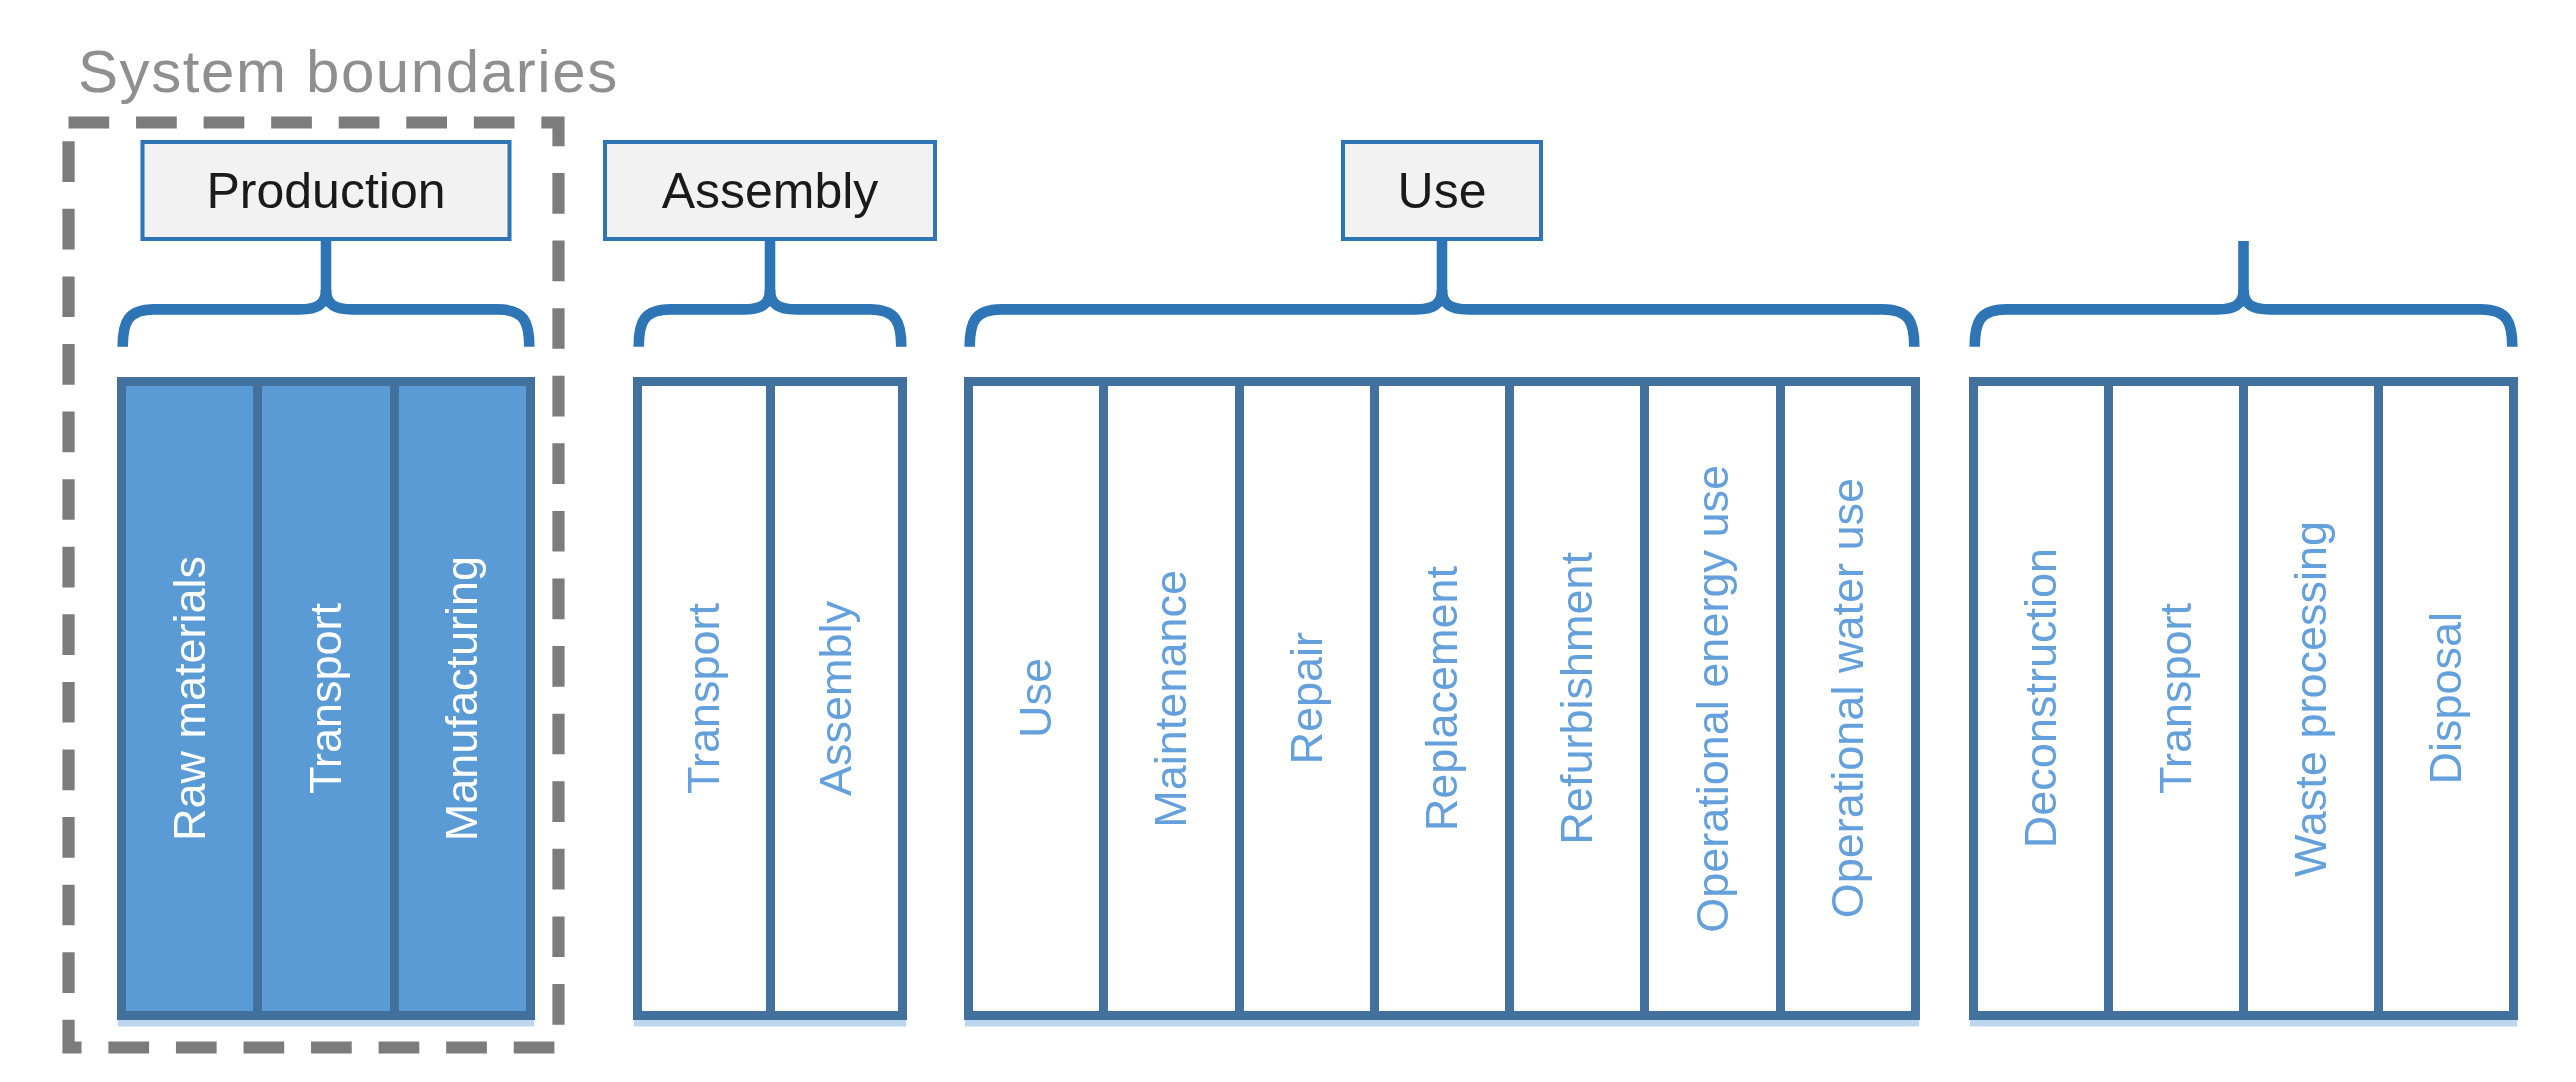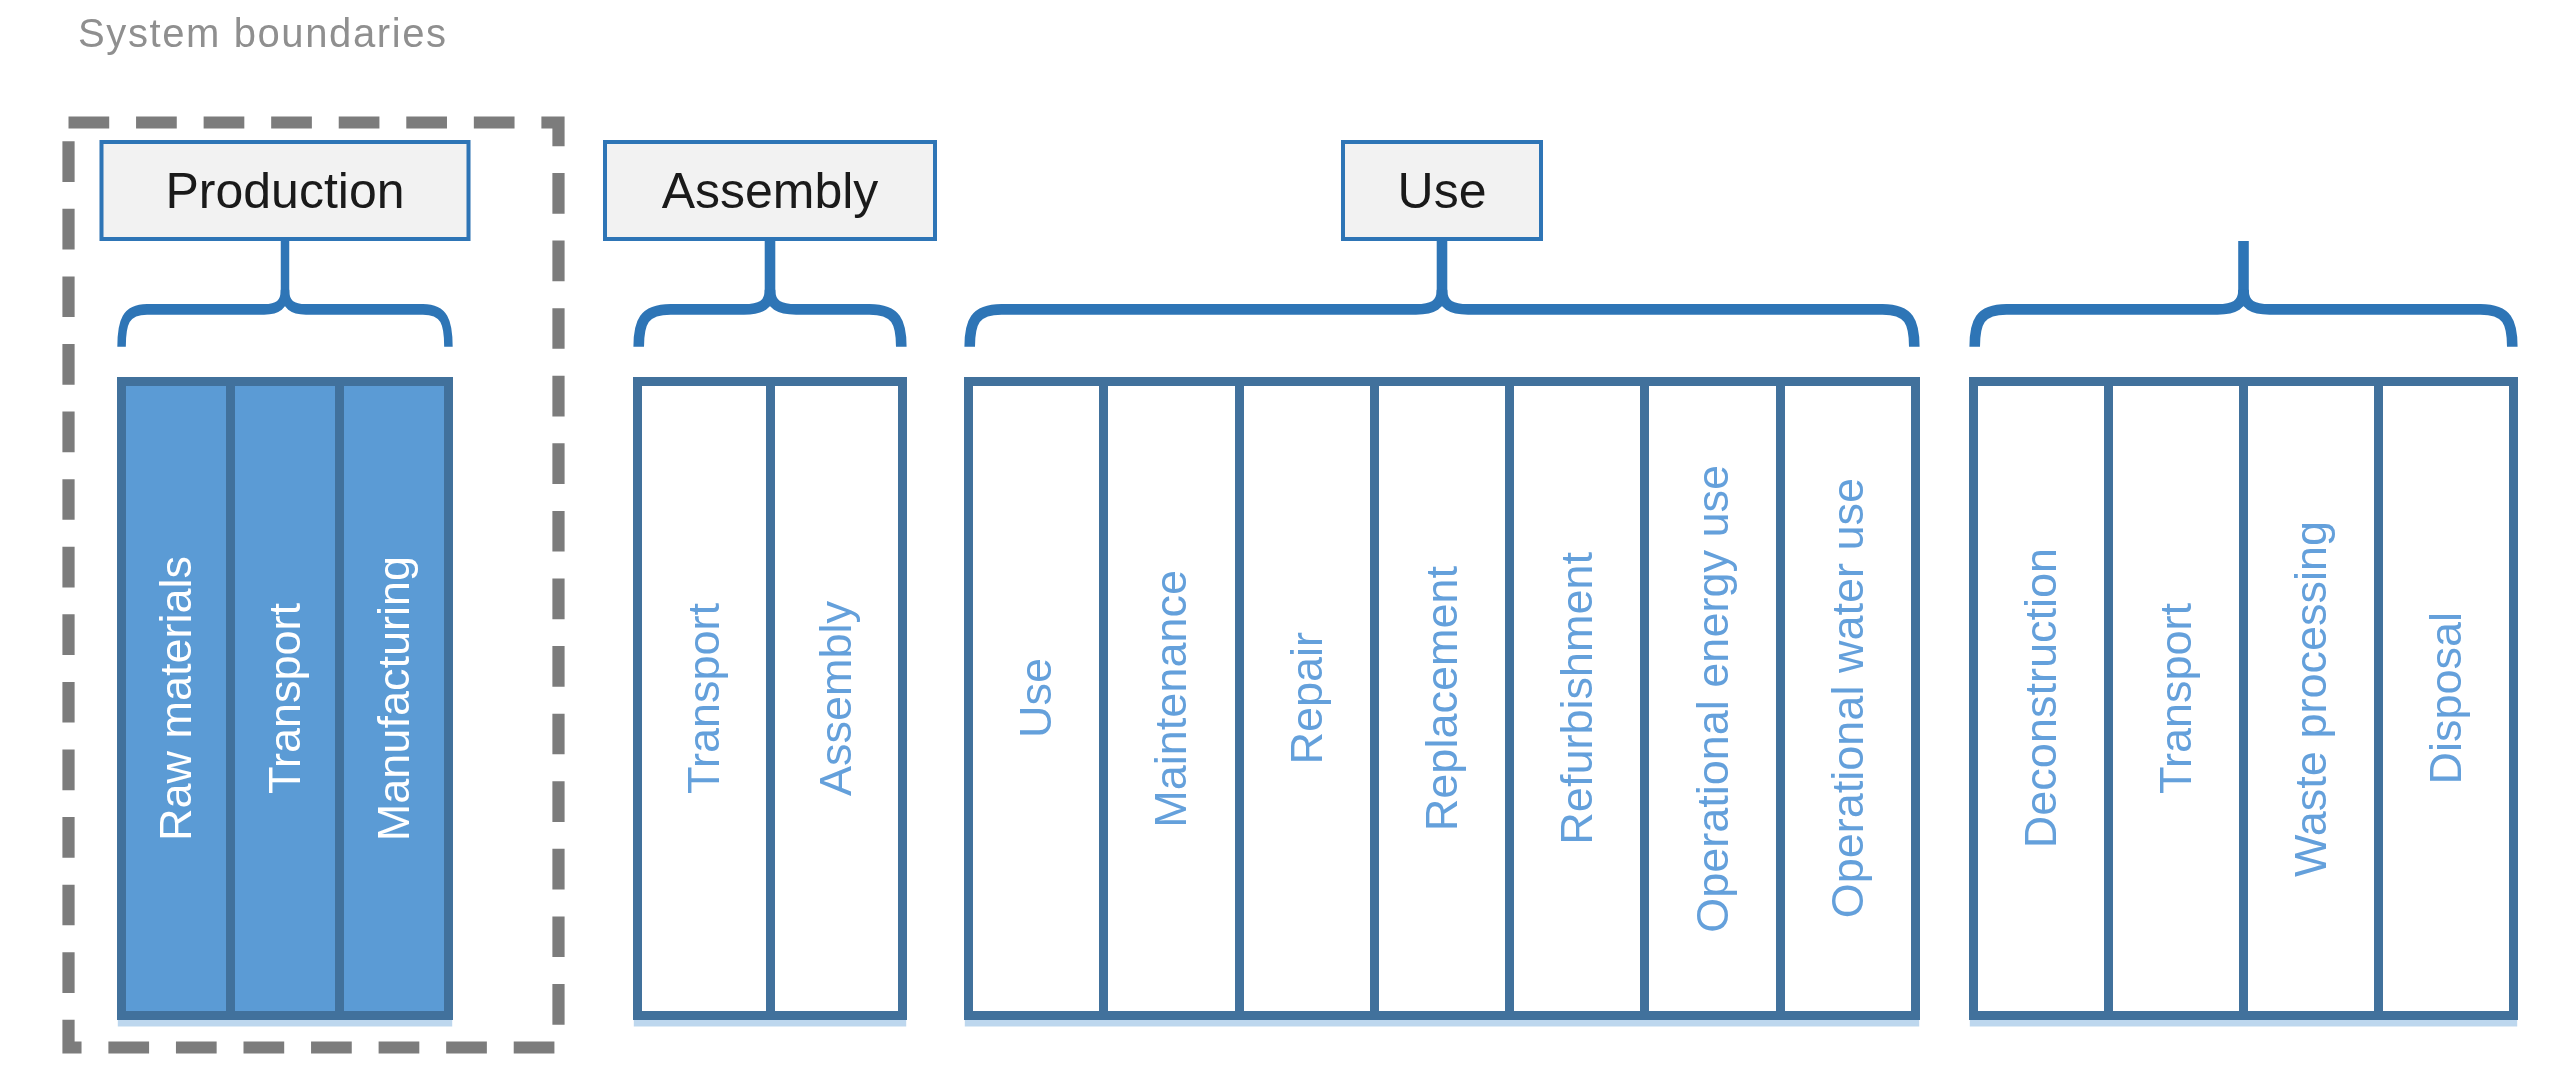--- a/index.html
+++ b/index.html
@@ -14,28 +14,28 @@
     --label-gray:#8F8F8F;
   }
   html,body{margin:0;padding:0;overflow:hidden;}
   body{
     width:2576px;height:1083px;background:#ffffff;
     font-family:"Liberation Sans","DejaVu Sans",sans-serif;
     position:relative;
   }
   .canvas{position:absolute;inset:0;}
   .sys-label{
-    position:absolute;left:78px;top:11px;
-    font-size:40px;color:var(--label-gray);
+    position:absolute;left:78px;top:37px;
+    font-size:60px;color:var(--label-gray);
     letter-spacing:1.6px;white-space:nowrap;
   }
   .boundary-svg{position:absolute;left:62px;top:116px;width:503px;height:938px;}
 
   .group{position:absolute;top:140px;height:880px;}
-  .g0{left:117px;width:336px;}
+  .g0{left:117px;width:418px;}
   .g1{left:633px;width:274px;border-radius:25px;}
   .g2{left:964px;width:956px;}
   .g3{left:1969px;width:549px;}
 
   .header{
     position:absolute;top:0;left:50%;transform:translateX(-50%);
     height:101px;box-sizing:border-box;
     background:var(--header-fill);
     border:4.9px solid var(--accent-blue);
     display:flex;align-items:center;justify-content:center;

